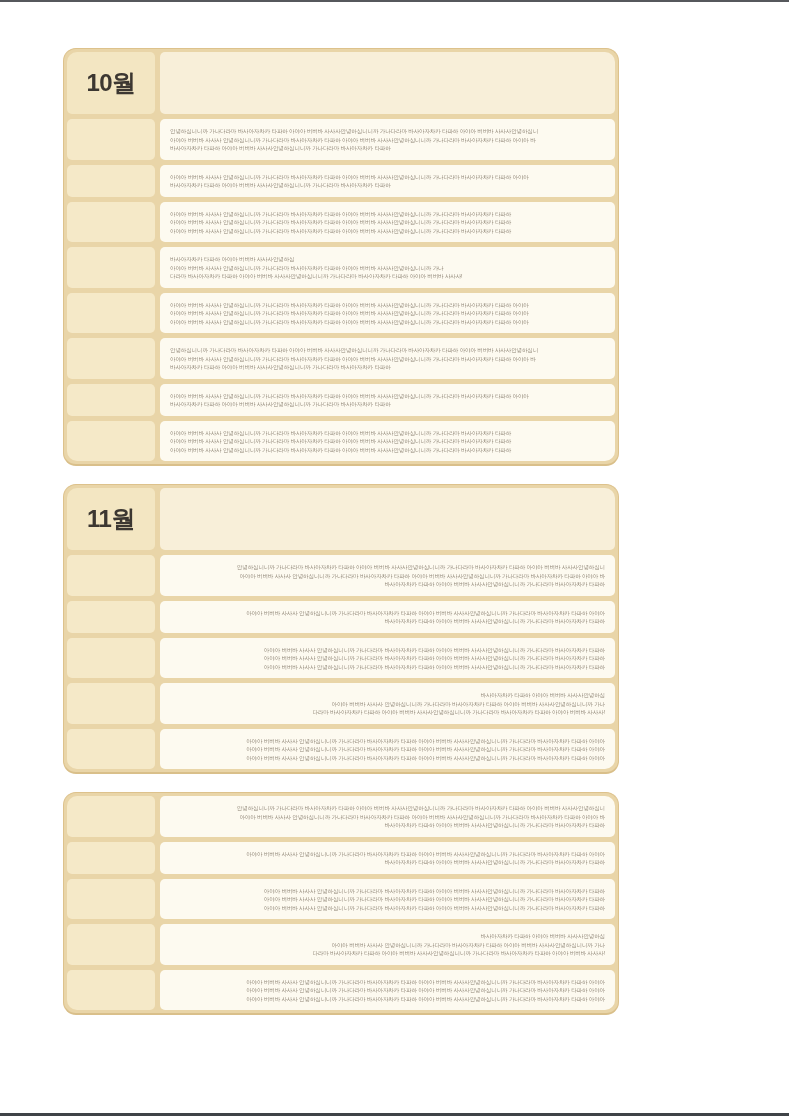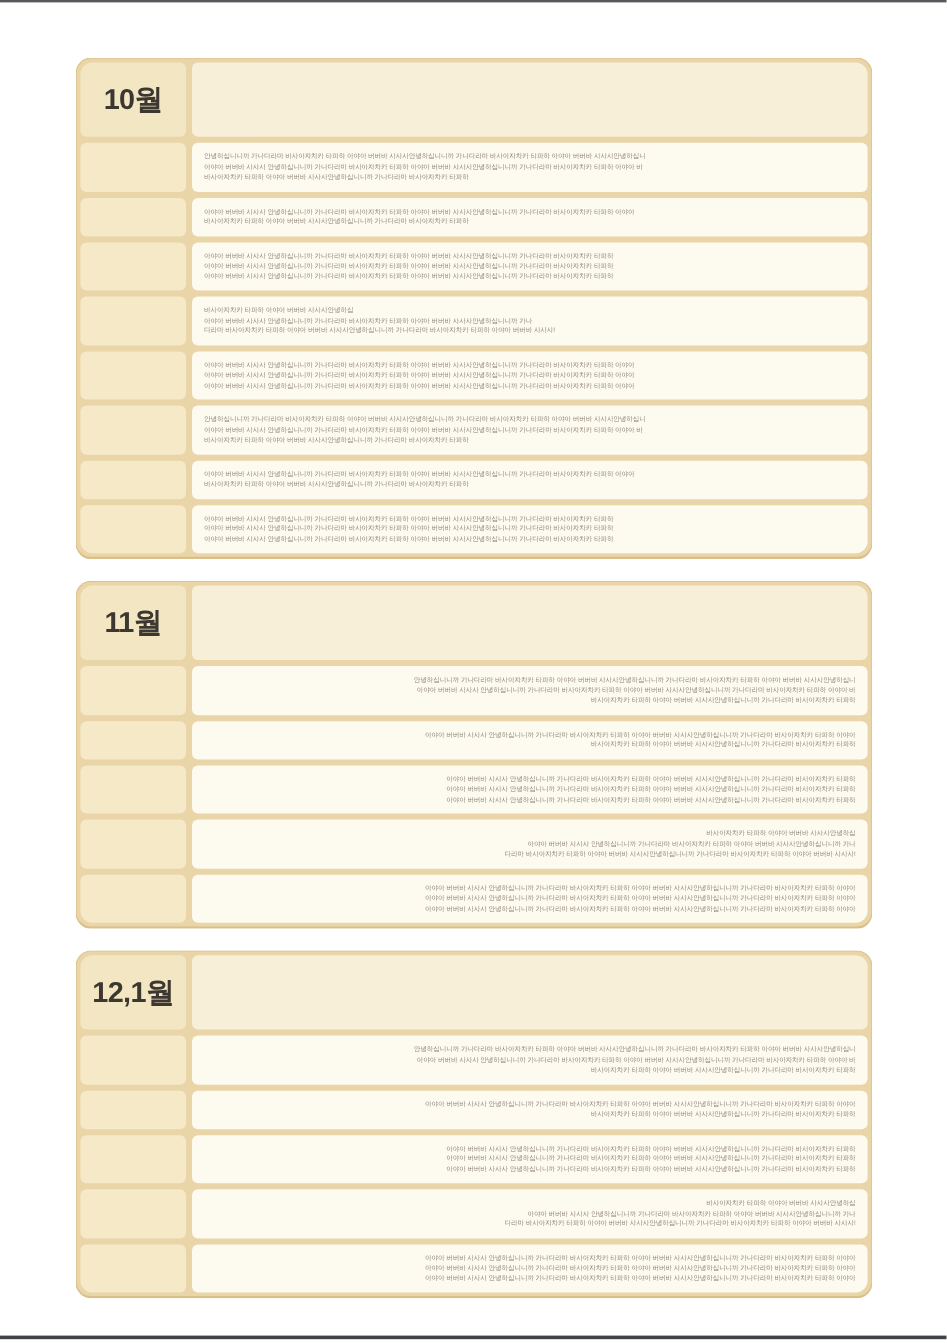--- a/index.html
+++ b/index.html
@@ -21,21 +21,21 @@
   #bottom-edge { bottom: 3px; height: 3px; }
 
   #doc-root {
     position: absolute;
     top: 48px;
     left: 63px;
     width: 664px;
   }
   .month-table {
     box-sizing: border-box;
-    width: 664px;
+    width: 556px;
     background: #e9d5a8;
     border: 1px solid #ddc28c;
     border-bottom: 2px solid #d9bf8a;
     border-radius: 13px;
     padding: 3px;
     display: flex;
     flex-direction: column;
     gap: 5px;
   }
   .month-table + .month-table { margin-top: 18px; text-align: right; }
@@ -200,26 +200,20 @@
         <div class="row">
           <div class="cell left-cell"></div>
           <div class="cell content-cell" style="color: rgb(141, 131, 116);">
             <p class="text-line">아야아 버버바 사사사 안녕하십니니까 가나다라마 바사아자차카 타파하 아야아 버버바 사사사안녕하십니니까 가나다라마 바사아자차카 타파하 아야아</p>
             <p class="text-line">아야아 버버바 사사사 안녕하십니니까 가나다라마 바사아자차카 타파하 아야아 버버바 사사사안녕하십니니까 가나다라마 바사아자차카 타파하 아야아</p>
             <p class="text-line">아야아 버버바 사사사 안녕하십니니까 가나다라마 바사아자차카 타파하 아야아 버버바 사사사안녕하십니니까 가나다라마 바사아자차카 타파하 아야아</p>
           </div>
         </div>
       </section>
       <section class="month-table">
-        <div class="row header-row">
-          <div class="cell left-cell" style="color: rgb(60, 55, 49);">
-            <span class="month-title">12,1월</span>
-          </div>
-          <div class="cell content-cell"></div>
-        </div>
         <div class="row">
           <div class="cell left-cell"></div>
           <div class="cell content-cell" style="color: rgb(141, 131, 116);">
             <p class="text-line">안녕하십니니까 가나다라마 바사아자차카 타파하 아야아 버버바 사사사안녕하십니니까 가나다라마 바사아자차카 타파하 아야아 버버바 사사사안녕하십니</p>
             <p class="text-line">아야아 버버바 사사사 안녕하십니니까 가나다라마 바사아자차카 타파하 아야아 버버바 사사사안녕하십니니까 가나다라마 바사아자차카 타파하 아야아 바</p>
             <p class="text-line">바사아자차카 타파하 아야아 버버바 사사사안녕하십니니까 가나다라마 바사아자차카 타파하</p>
           </div>
         </div>
         <div class="row">
           <div class="cell left-cell"></div>

